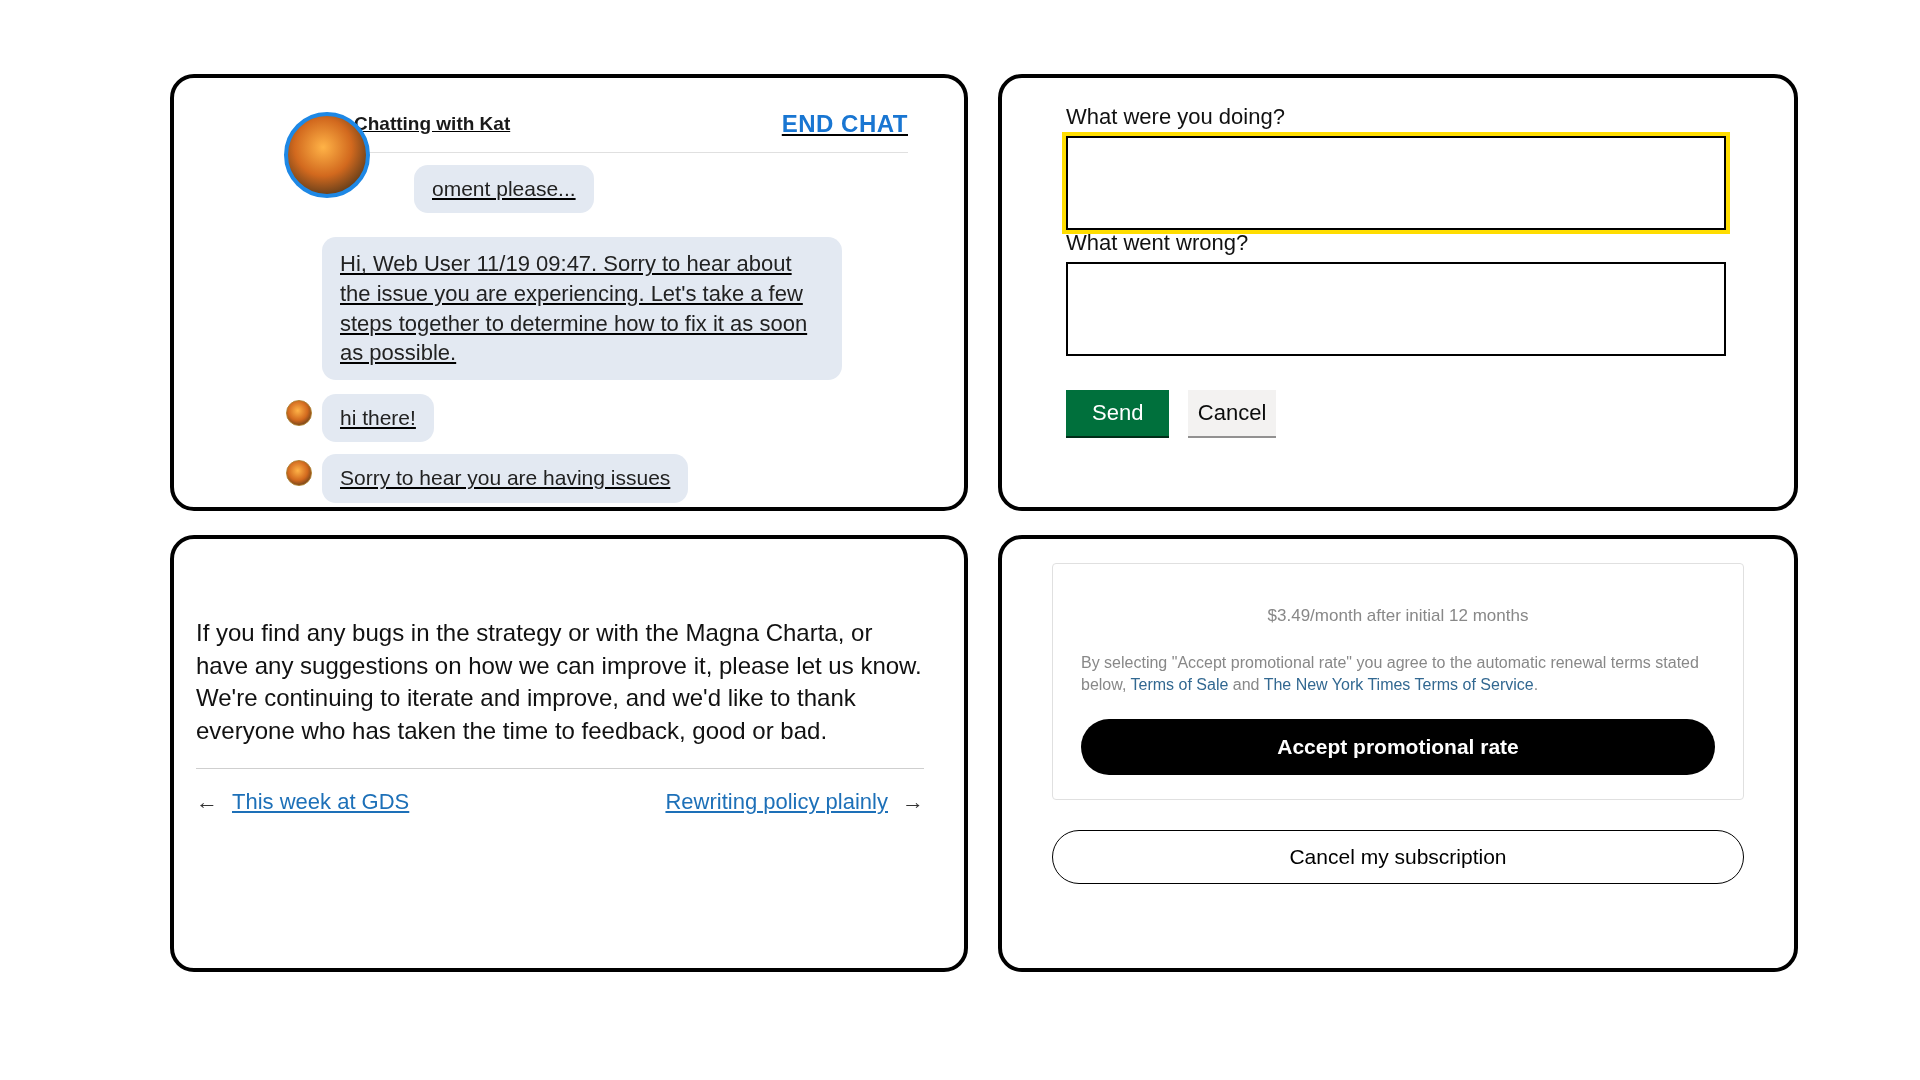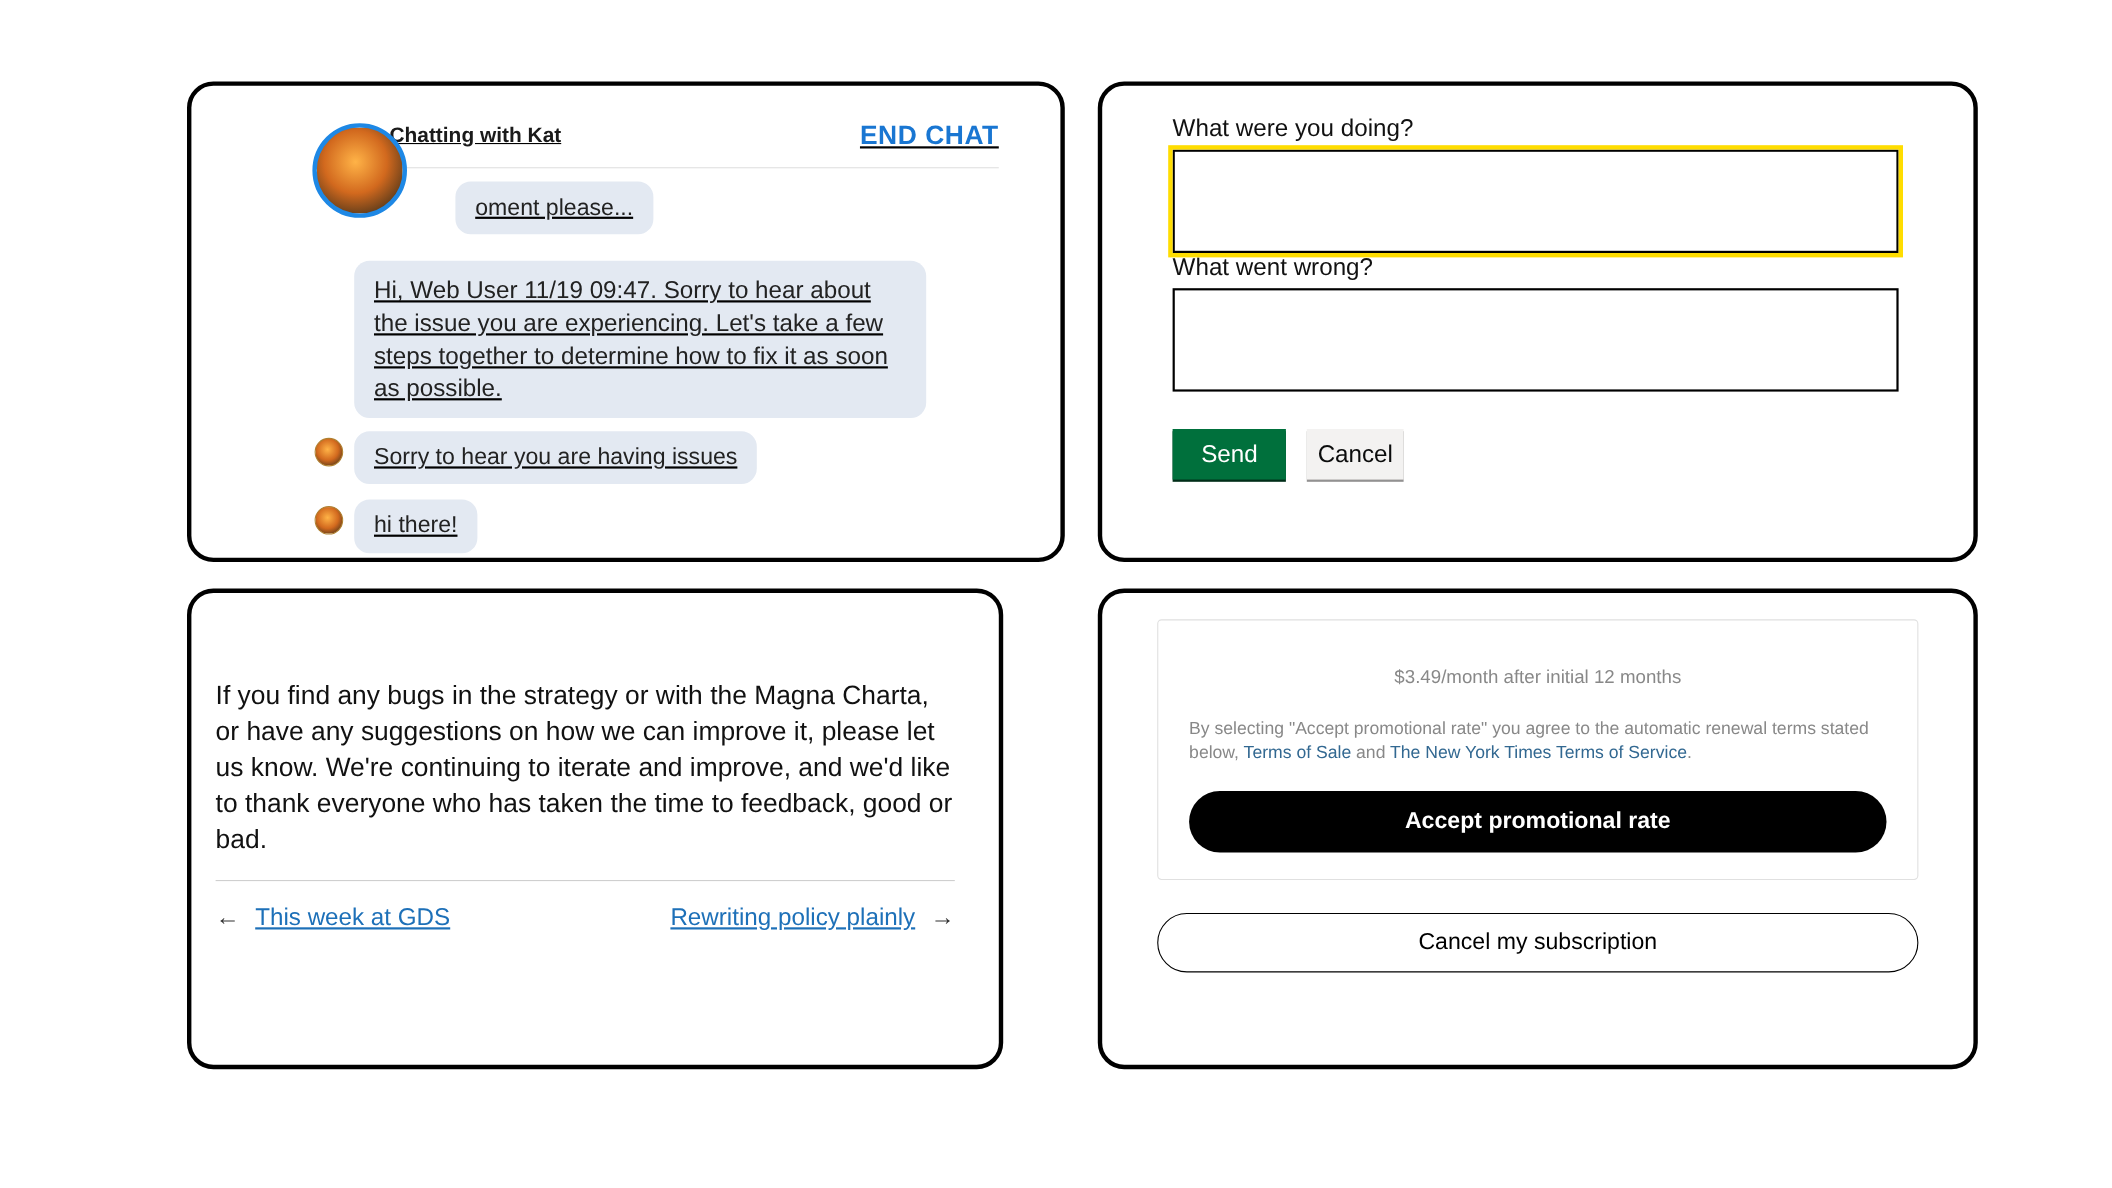--- a/index.html
+++ b/index.html
@@ -55,21 +55,21 @@
   .btn-send {
     background: #00703c; color: #fff; border: none; font-size: 22px; padding: 10px 26px; cursor: pointer;
     box-shadow: 0 2px 0 #002d18;
   }
   .btn-cancel {
     background: #f3f2f1; color: #0b0c0c; border: none; font-size: 22px; padding: 10px 10px; cursor: pointer; margin-left: 14px;
     box-shadow: 0 2px 0 #929191;
   }
 
   
-  .panel-blog { left: 170px; top: 535px; width: 742px; height: 437px; }
+  .panel-blog { left: 170px; top: 535px; width: 798px; height: 437px; }
   .blog-inner { padding: 78px 40px 0 22px; }
   .blog-body { font-size: 24px; color: #111; line-height: 1.36; }
   .tags-row { margin-top: 40px; font-size: 21px; }
   .tags-label { font-weight: 700; }
   .tag-link { color: #1d70b8; text-decoration: underline; cursor: pointer; }
   .hr { border: none; border-top: 1px solid #cfcfcf; margin-top: 20px; }
   .nav-row { display: flex; justify-content: space-between; align-items: center; margin-top: 20px; }
   .nav-link { color: #1d70b8; text-decoration: underline; cursor: pointer; font-size: 22px; }
   .arrow { font-size: 22px; color: #333; }
   .nav-left { display: flex; align-items: center; gap: 14px; }
@@ -106,27 +106,27 @@
       <div class="end-chat">END CHAT</div>
     </div>
     <div class="chat-msgs">
       <div class="bubble-row">
         <div class="bubble small first-partial">oment please...</div>
       </div>
       <div class="bubble-row offset" style="margin-top:24px;">
         <div style="width:36px;"></div>
         <div class="bubble">Hi, Web User 11/19 09:47. Sorry to hear about the issue you are experiencing. Let's take a few steps together to determine how to fix it as soon as possible.</div>
       </div>
+      <div class="bubble-row offset" style="margin-top:14px;">
+        <div class="mini-avatar"></div>
+        <div class="bubble small">hi there!</div>
+      </div>
       <div class="bubble-row offset" style="margin-top:12px;">
         <div class="mini-avatar"></div>
         <div class="bubble small">Sorry to hear you are having issues</div>
-      </div>
-      <div class="bubble-row offset" style="margin-top:14px;">
-        <div class="mini-avatar"></div>
-        <div class="bubble small">hi there!</div>
       </div>
     </div>
   </div>
 </div>
 
 <div class="panel panel-form">
   <div class="form-inner">
     <div class="form-label">What were you doing?</div>
     <textarea class="ta focused" value="" style=""></textarea>
     <div class="form-group2">

